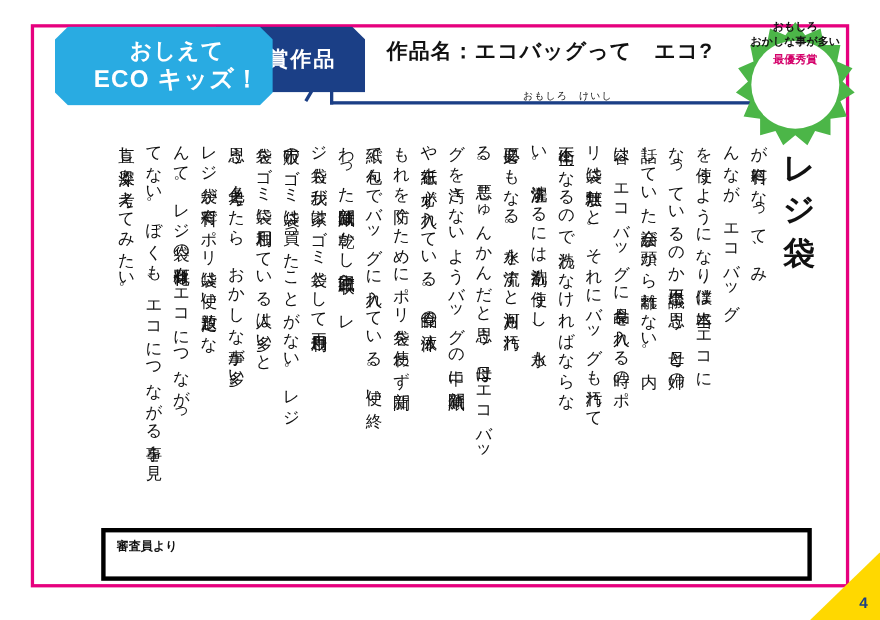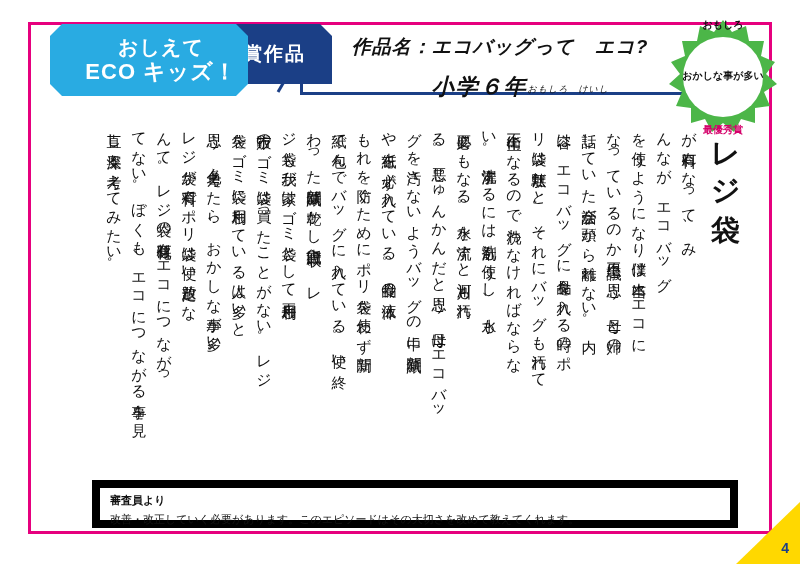--- a/index.html
+++ b/index.html
@@ -53,21 +53,20 @@
     font-size: 19px; font-weight: bold; letter-spacing: 2px;
   }
 
   
   .title-block {
     position: absolute;
     left: 300px; top: 34px;
     width: 400px;
     text-align: center;
     z-index: 4;
-    font-style: italic;
   }
   .title-line1 {
     font-size: 19px; font-weight: bold; color: #111;
     letter-spacing: 1px; white-space: nowrap;
   }
   .title-line2 {
     margin-top: 12px;
     font-size: 22px; font-weight: bold; color: #111;
     letter-spacing: 2px; white-space: nowrap;
   }
@@ -106,21 +105,21 @@
   .badge {
     position: absolute;
     right: 18px; top: 18px;
     width: 118px; height: 118px;
     z-index: 7;
   }
   .badge svg { position: absolute; inset: 0; }
   .badge .btxt {
     position: absolute; inset: 0;
     display: flex; flex-direction: column;
-    align-items: center; justify-content: space-between;
+    align-items: center; justify-content: flex-start;
     color: #111; text-align: center; line-height: 1.35;
   }
   .badge .b1 { font-size: 10px; font-weight: bold; }
   .badge .b2 { font-size: 10px; font-weight: bold; }
   .badge .b3 { font-size: 10px; font-weight: bold; color: #d4006a; margin-top: 3px; }
 
   
   .essay {
     position: absolute;
     left: 56px; top: 122px;
@@ -154,21 +153,21 @@
     display: flex; flex-direction: column;
     justify-content: flex-start;
     height: 348px;
   }
 
   
   .review {
     position: absolute;
     left: 92px; top: 480px;
     width: 646px; height: 48px;
-    border: 8px solid #000000;
+    border: 4px solid #000000;
     background: #ffffff;
     padding: 5px 10px;
     z-index: 8;
   }
   .review .rv-title {
     font-size: 11px; font-weight: bold; color: #111;
     margin-bottom: 3px;
   }
   .review .rv-line {
     font-size: 11px; color: #111; line-height: 1.5;
@@ -200,21 +199,20 @@
   <div class="banner-blue">
     <div class="l1">おしえて</div>
     <div class="l2">ECO キッズ！</div>
   </div>
 
   <div class="banner-navy">入賞作品</div>
 
   <div class="title-block">
     <div class="title-line1">作品名：エコバッグって　エコ?</div>
     <div class="title-line2">
-      <span>小学６年</span>
       <span>&nbsp;&nbsp;&nbsp;</span>
       <span class="ruby-wrap">
         <span class="ruby">おもしろ　けいし</span>
       </span>
     </div>
   </div>
 
   <div class="badge">
     <svg viewBox="0 0 118 118">
       <polygon points="59,2 68,14 82,8 85,23 100,23 97,38 111,44 102,56 113,66 100,74 106,88 91,90 91,105 77,101 70,114 59,105 48,114 41,101 27,105 27,90 12,88 18,74 5,66 16,56 7,44 21,38 18,23 33,23 36,8 50,14" fill="#4cb648"></polygon>
@@ -252,19 +250,18 @@
     <div class="col">袋をゴミ袋に利用している人は多いと</div>
     <div class="col">思う。色々考えたら、おかしな事が多い。</div>
     <div class="col">レジ袋が有料でポリ袋は使い放題だな</div>
     <div class="col">んて。レジ袋の有料化はエコにつながっ</div>
     <div class="col">てない。ぼくも、エコにつながる事を見</div>
     <div class="col">直し奥深く考えてみたい。</div>
   </div>
 
   <div class="review">
     <div class="rv-title">審査員より</div>
-    <div class="rv-line">改善・改正していく必要があります。このエピソードはその大切さを改めて教えてくれます。</div>
   </div>
 
   <div class="corner"></div>
   <div style="position:absolute;right:11px;bottom:8px;font-size:14px;font-weight:bold;color:#1b3f86;z-index:10;">4</div>
 
 </div>
 
 </body></html>

